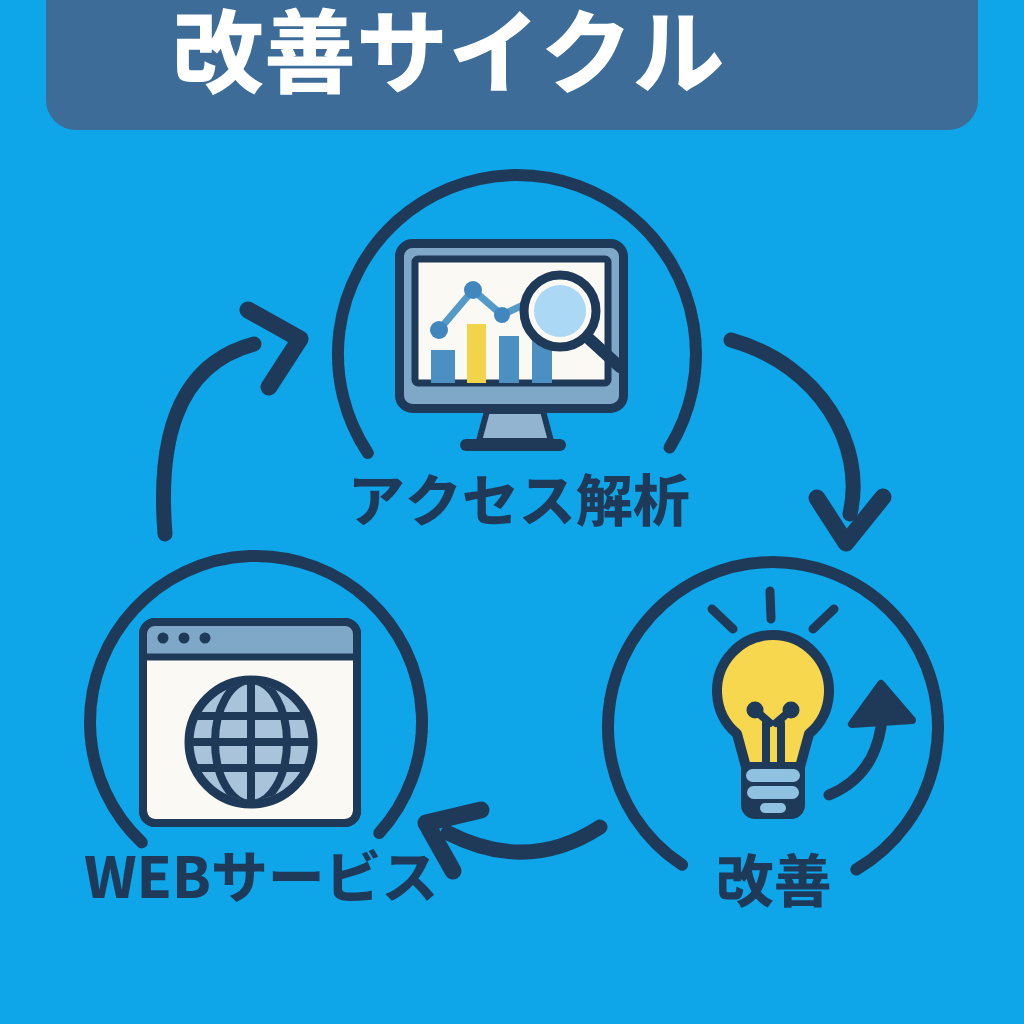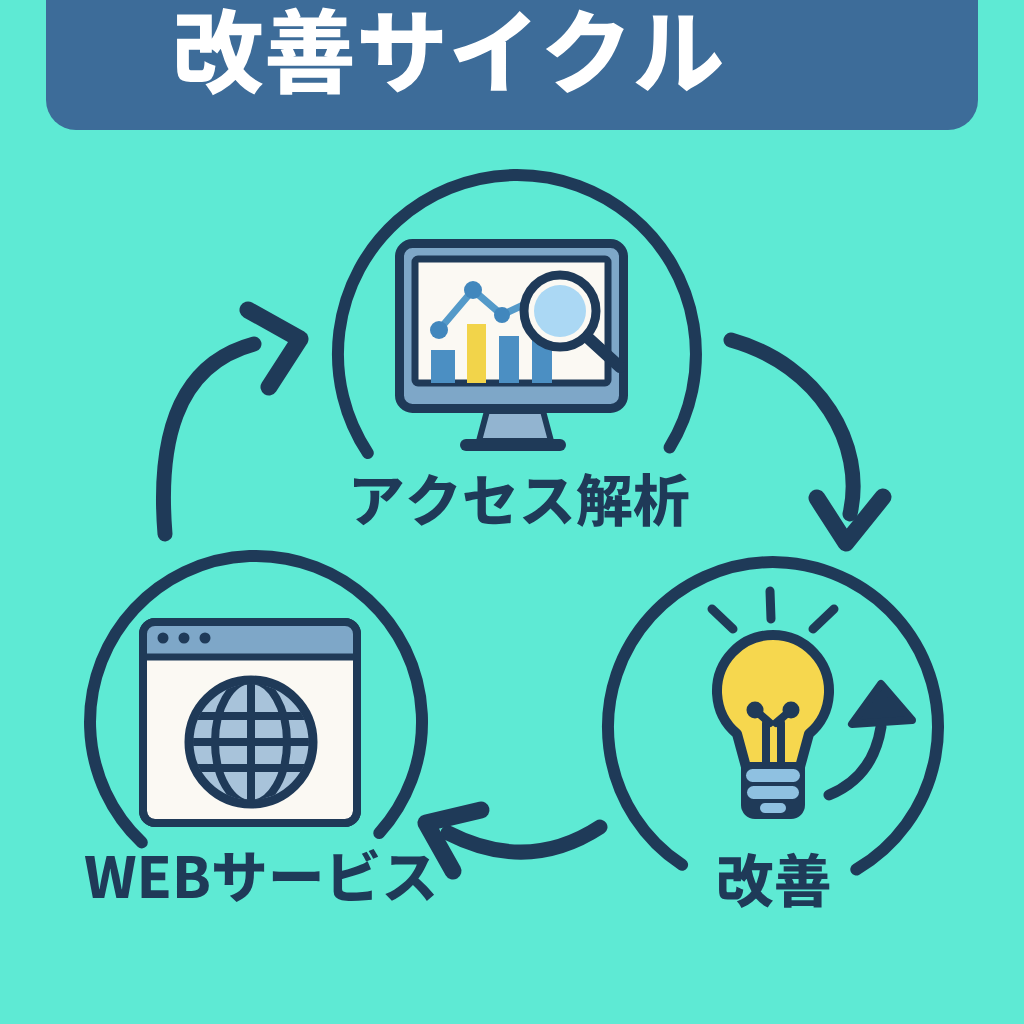--- a/index.html
+++ b/index.html
@@ -1,18 +1,18 @@
 <!DOCTYPE html>
 <html><head>
 <meta charset="utf-8">
 <style>
   html,body{margin:0;padding:0;}
   body{width:1024px;height:1024px;overflow:hidden;background:#f4f1e9;
        font-family:"DejaVu Sans","Liberation Sans",sans-serif;}
-  .stage{position:relative;width:1024px;height:1024px;background:#5eead4;}
+  .stage{position:relative;width:1024px;height:1024px;background:#0ea5e9;}
   .banner{position:absolute;left:46px;top:-34px;width:932px;height:164px;
           background:#3d6c99;border-radius:30px;}
   .diagram-svg{position:absolute;left:0;top:0;width:1024px;height:1024px;}
   .real-text{position:absolute;color:transparent;white-space:nowrap;
              font-weight:bold;pointer-events:none;z-index:5;}
   .rt-title{left:171px;top:-8px;font-size:92px;}
   .rt-top{left:349px;top:466px;font-size:56px;}
   .rt-left{left:96px;top:847px;font-size:57px;}
   .rt-right{left:716px;top:850px;font-size:66px;}
 </style>

